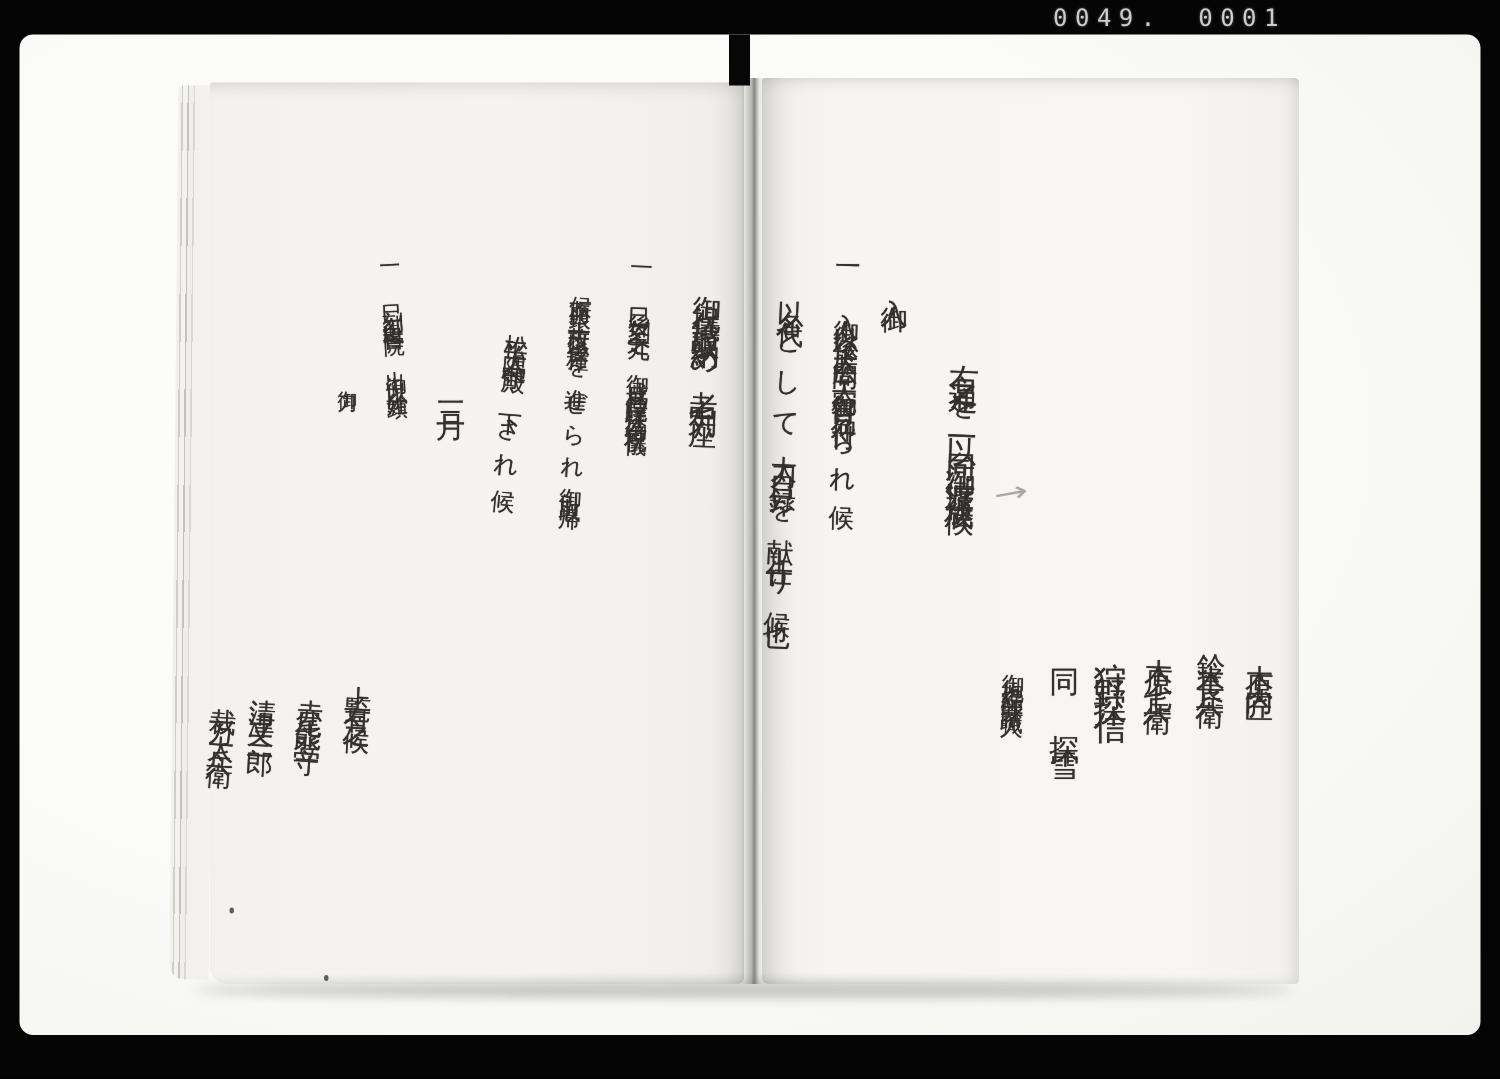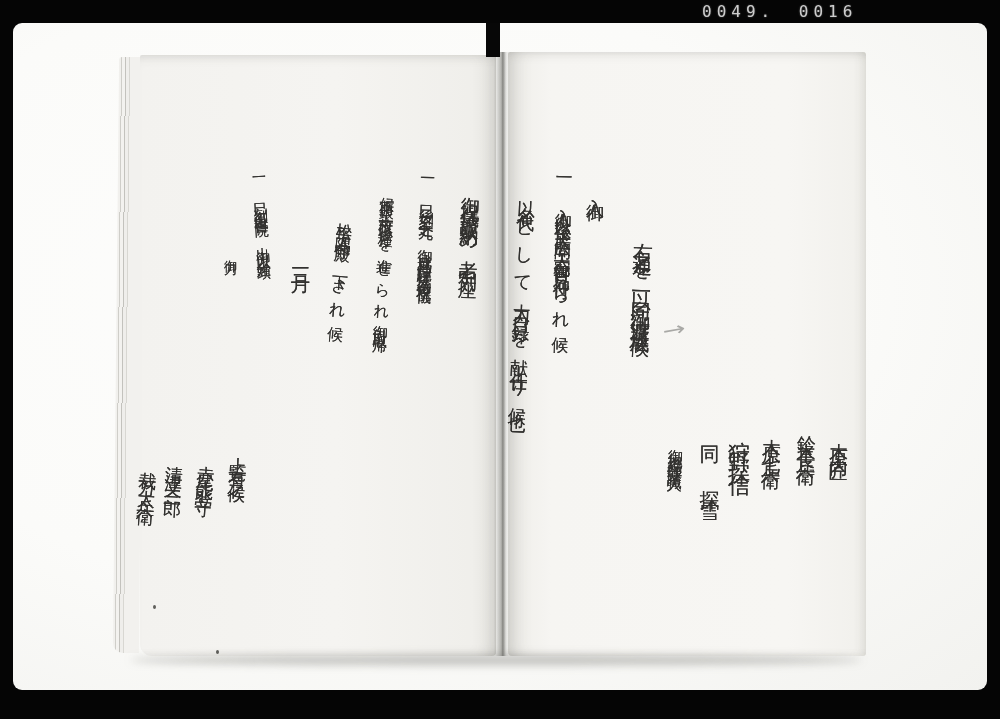--- a/index.html
+++ b/index.html
@@ -81,21 +81,21 @@
   }
   .dot{ position:absolute; width:3px; height:4px; border-radius:50%; background:#3a3936; opacity:.8; }
   .dot1{ left:153px; top:605px; }
   .dot2{ left:216px; top:650px; }
 </style>
 </head>
 <body>
 
 <div class="canvas">
 
-  <div class="counter">0049. 0016</div>
+  <div class="counter">0049. 0001</div>
 
   <div class="backing"></div>
 
   <div class="book">
     <div class="fore-edge"></div>
     <div class="page page-left"></div>
     <div class="gutter"></div>
     <div class="page page-right"></div>
   </div>
 

